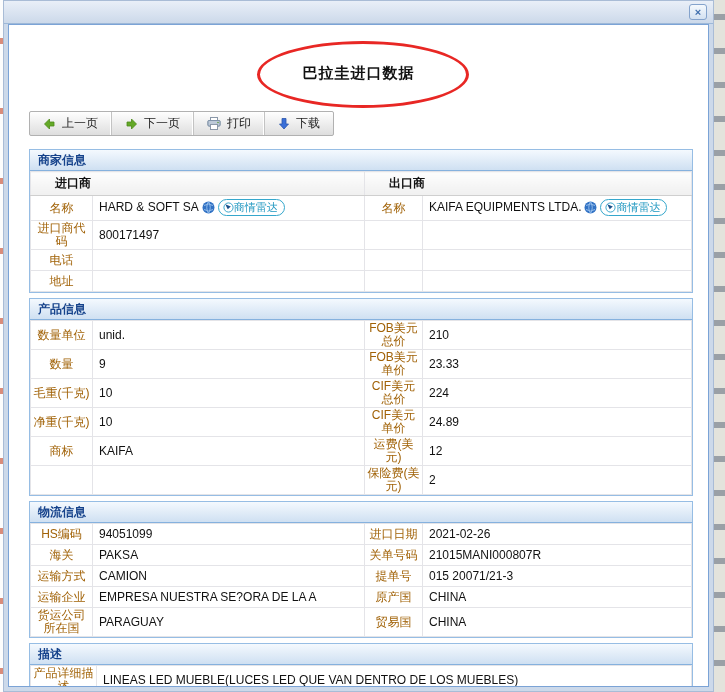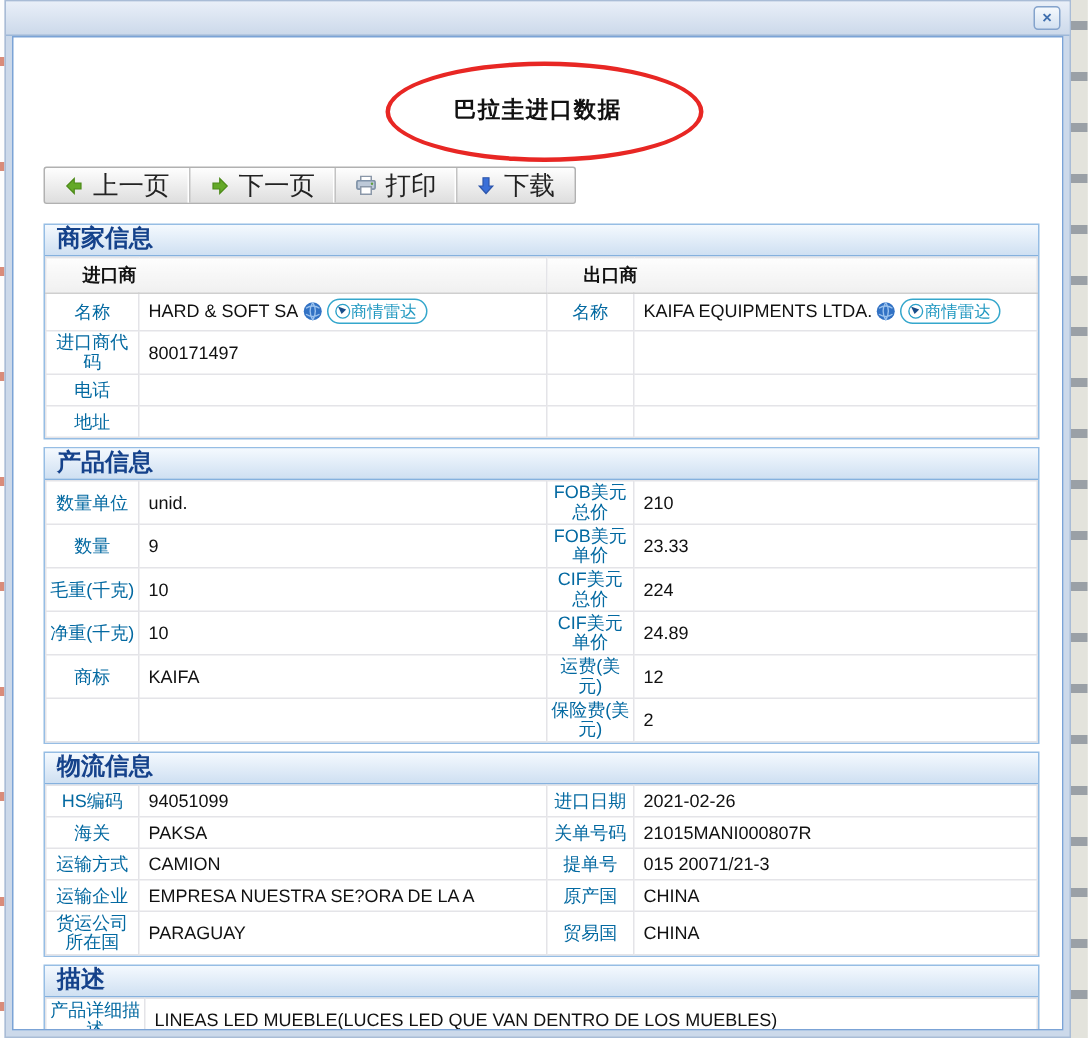--- a/index.html
+++ b/index.html
@@ -50,36 +50,36 @@
   }
   
   .toolbar {
     display:inline-flex; margin:12px 0 0 20px; height:23px; align-items:stretch;
     border:1px solid #b1b1b1; border-radius:2px;
     background:linear-gradient(#fefefe,#dedede);
   }
   .tb-btn {
     display:flex; align-items:center; gap:6px; padding:0 13px;
     border-right:1px solid #c3c3c3; box-shadow:inset -1px 0 0 #fff;
-    font-size:17px; color:#222; cursor:pointer; white-space:nowrap;justify-content:center;
+    font-size:12px; color:#222; cursor:pointer; white-space:nowrap;justify-content:center;
   }
   .tb-btn:last-child { border-right:none; box-shadow:none; }
   .tb-btn svg { display:block; }
   
   .sections { margin:13px 15px 0 20px; }
   .section { border:1px solid #96bde4; margin-bottom:5px; background:#fff; }
   .section-header {
     height:20px; line-height:20px; padding-left:8px;
-    font-weight:bold; font-size:16px; color:#15428b;
+    font-weight:bold; font-size:12px; color:#15428b;
     background:linear-gradient(#f4f9fe,#cfe0f2);
     border-bottom:1px solid #85b1de;
   }
   table { width:100%; border-collapse:collapse; table-layout:fixed; font-size:12px;border-radius:16px; }
   td { border:1px solid #e4e4e8; overflow:hidden; vertical-align:middle; }
-  td.lbl { text-align:center; color:#0369a1; padding:1px; line-height:13px; }
+  td.lbl { text-align:center; color:#a16207; padding:1px; line-height:13px; }
   td.val { padding:2px 6px; color:#111; }
   tr.h21 { height:21px; } tr.h24 { height:25px; } tr.h29 { height:17px; }
   tr.h20 { height:20px; } tr.h27 { height:27px; }
   td.subhdr {
     font-weight:bold; color:#111; padding-left:24px; height:21px;
     background:linear-gradient(#fdfdfd,#f0f0f0);
     border-bottom:1px solid #cfcfcf;
   }
   
   .globe { display:inline-block; vertical-align:-3px; margin:0 3px; }

